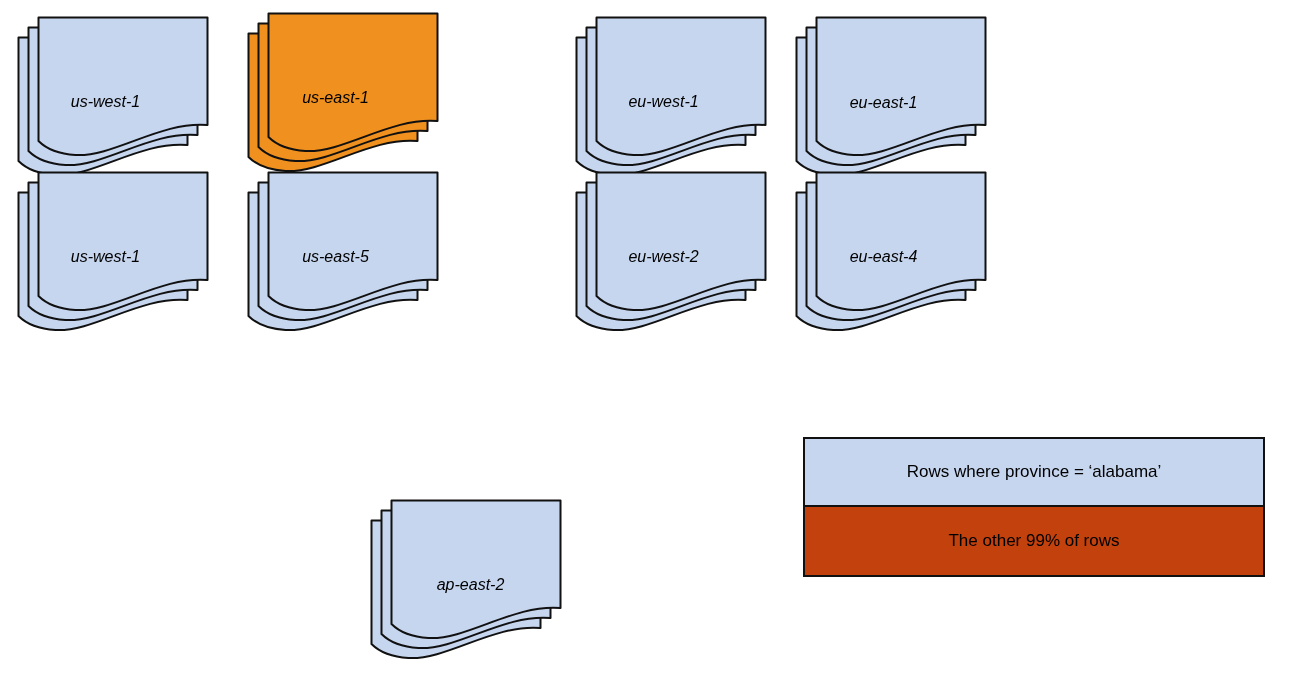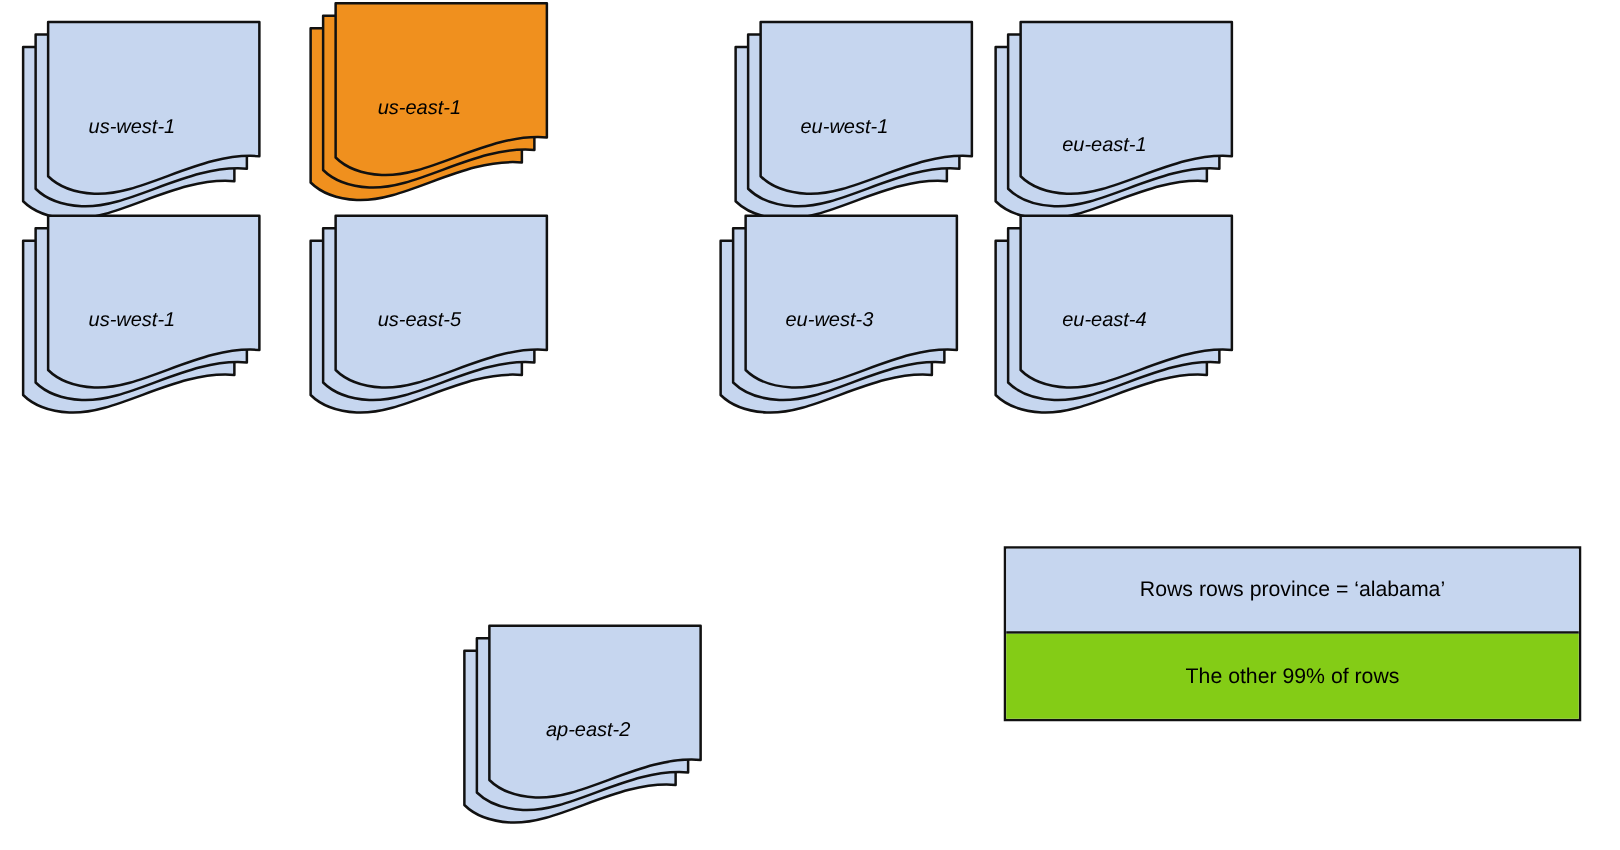--- a/index.html
+++ b/index.html
@@ -65,55 +65,55 @@
     width: 100%;
     height: 50%;
     box-sizing: border-box;
     display: flex;
     align-items: center;
     justify-content: center;
     font-size: 17px;
     color: #000000;
   }
   .legend-row.blue  { background: #c6d6ef; border-bottom: 2px solid #111111; }
-  .legend-row.orange{ background: #84cc16; }
+  .legend-row.orange{ background: #c2410c; }
 </style>
 </head>
 <body>
 
 <div id="canvas">
     <div class="stack" style="left: 18px; top: 17px;">
       <svg width="196" height="174" viewBox="0 0 196 174">
         <g transform="translate(0,20)">
           <path d="M 0.5 0.5 L 169.5 0.5 L 169.5 108 C 122.39999999999999 104, 76.5 140, 37.4 138 C 20.4 137, 8.5 132, 0.5 124 Z" fill="#c6d6ef" stroke="#111111" stroke-width="2" stroke-linejoin="round"></path>
         </g>
         <g transform="translate(10,10)">
           <path d="M 0.5 0.5 L 169.5 0.5 L 169.5 108 C 122.39999999999999 104, 76.5 140, 37.4 138 C 20.4 137, 8.5 132, 0.5 124 Z" fill="#c6d6ef" stroke="#111111" stroke-width="2" stroke-linejoin="round"></path>
         </g>
         <g transform="translate(20,0)">
           <path d="M 0.5 0.5 L 169.5 0.5 L 169.5 108 C 122.39999999999999 104, 76.5 140, 37.4 138 C 20.4 137, 8.5 132, 0.5 124 Z" fill="#c6d6ef" stroke="#111111" stroke-width="2" stroke-linejoin="round"></path>
         </g>
       </svg>
       <div class="stack-label" style="top: 75px;">us-west-1</div>
     </div>
-    <div class="stack" style="left: 248px; top: 2px;">
+    <div class="stack" style="left: 248px; top: 13px;">
       <svg width="196" height="174" viewBox="0 0 196 174">
         <g transform="translate(0,20)">
           <path d="M 0.5 0.5 L 169.5 0.5 L 169.5 108 C 122.39999999999999 104, 76.5 140, 37.4 138 C 20.4 137, 8.5 132, 0.5 124 Z" fill="#f0901e" stroke="#111111" stroke-width="2" stroke-linejoin="round"></path>
         </g>
         <g transform="translate(10,10)">
           <path d="M 0.5 0.5 L 169.5 0.5 L 169.5 108 C 122.39999999999999 104, 76.5 140, 37.4 138 C 20.4 137, 8.5 132, 0.5 124 Z" fill="#f0901e" stroke="#111111" stroke-width="2" stroke-linejoin="round"></path>
         </g>
         <g transform="translate(20,0)">
           <path d="M 0.5 0.5 L 169.5 0.5 L 169.5 108 C 122.39999999999999 104, 76.5 140, 37.4 138 C 20.4 137, 8.5 132, 0.5 124 Z" fill="#f0901e" stroke="#111111" stroke-width="2" stroke-linejoin="round"></path>
         </g>
       </svg>
       <div class="stack-label" style="top: 75px;">us-east-1</div>
     </div>
-    <div class="stack" style="left: 588px; top: 17px;">
+    <div class="stack" style="left: 576px; top: 17px;">
       <svg width="196" height="174" viewBox="0 0 196 174">
         <g transform="translate(0,20)">
           <path d="M 0.5 0.5 L 169.5 0.5 L 169.5 108 C 122.39999999999999 104, 76.5 140, 37.4 138 C 20.4 137, 8.5 132, 0.5 124 Z" fill="#c6d6ef" stroke="#111111" stroke-width="2" stroke-linejoin="round"></path>
         </g>
         <g transform="translate(10,10)">
           <path d="M 0.5 0.5 L 169.5 0.5 L 169.5 108 C 122.39999999999999 104, 76.5 140, 37.4 138 C 20.4 137, 8.5 132, 0.5 124 Z" fill="#c6d6ef" stroke="#111111" stroke-width="2" stroke-linejoin="round"></path>
         </g>
         <g transform="translate(20,0)">
           <path d="M 0.5 0.5 L 169.5 0.5 L 169.5 108 C 122.39999999999999 104, 76.5 140, 37.4 138 C 20.4 137, 8.5 132, 0.5 124 Z" fill="#c6d6ef" stroke="#111111" stroke-width="2" stroke-linejoin="round"></path>
         </g>
@@ -125,21 +125,21 @@
         <g transform="translate(0,20)">
           <path d="M 0.5 0.5 L 169.5 0.5 L 169.5 108 C 122.39999999999999 104, 76.5 140, 37.4 138 C 20.4 137, 8.5 132, 0.5 124 Z" fill="#c6d6ef" stroke="#111111" stroke-width="2" stroke-linejoin="round"></path>
         </g>
         <g transform="translate(10,10)">
           <path d="M 0.5 0.5 L 169.5 0.5 L 169.5 108 C 122.39999999999999 104, 76.5 140, 37.4 138 C 20.4 137, 8.5 132, 0.5 124 Z" fill="#c6d6ef" stroke="#111111" stroke-width="2" stroke-linejoin="round"></path>
         </g>
         <g transform="translate(20,0)">
           <path d="M 0.5 0.5 L 169.5 0.5 L 169.5 108 C 122.39999999999999 104, 76.5 140, 37.4 138 C 20.4 137, 8.5 132, 0.5 124 Z" fill="#c6d6ef" stroke="#111111" stroke-width="2" stroke-linejoin="round"></path>
         </g>
       </svg>
-      <div class="stack-label" style="top: 90px;">eu-east-1</div>
+      <div class="stack-label" style="top: 76px;">eu-east-1</div>
     </div>
     <div class="stack" style="left: 18px; top: 172px;">
       <svg width="196" height="174" viewBox="0 0 196 174">
         <g transform="translate(0,20)">
           <path d="M 0.5 0.5 L 169.5 0.5 L 169.5 108 C 122.39999999999999 104, 76.5 140, 37.4 138 C 20.4 137, 8.5 132, 0.5 124 Z" fill="#c6d6ef" stroke="#111111" stroke-width="2" stroke-linejoin="round"></path>
         </g>
         <g transform="translate(10,10)">
           <path d="M 0.5 0.5 L 169.5 0.5 L 169.5 108 C 122.39999999999999 104, 76.5 140, 37.4 138 C 20.4 137, 8.5 132, 0.5 124 Z" fill="#c6d6ef" stroke="#111111" stroke-width="2" stroke-linejoin="round"></path>
         </g>
         <g transform="translate(20,0)">
@@ -167,21 +167,21 @@
         <g transform="translate(0,20)">
           <path d="M 0.5 0.5 L 169.5 0.5 L 169.5 108 C 122.39999999999999 104, 76.5 140, 37.4 138 C 20.4 137, 8.5 132, 0.5 124 Z" fill="#c6d6ef" stroke="#111111" stroke-width="2" stroke-linejoin="round"></path>
         </g>
         <g transform="translate(10,10)">
           <path d="M 0.5 0.5 L 169.5 0.5 L 169.5 108 C 122.39999999999999 104, 76.5 140, 37.4 138 C 20.4 137, 8.5 132, 0.5 124 Z" fill="#c6d6ef" stroke="#111111" stroke-width="2" stroke-linejoin="round"></path>
         </g>
         <g transform="translate(20,0)">
           <path d="M 0.5 0.5 L 169.5 0.5 L 169.5 108 C 122.39999999999999 104, 76.5 140, 37.4 138 C 20.4 137, 8.5 132, 0.5 124 Z" fill="#c6d6ef" stroke="#111111" stroke-width="2" stroke-linejoin="round"></path>
         </g>
       </svg>
-      <div class="stack-label" style="top: 75px;">eu-west-3</div>
+      <div class="stack-label" style="top: 75px;">eu-west-2</div>
     </div>
     <div class="stack" style="left: 796px; top: 172px;">
       <svg width="196" height="174" viewBox="0 0 196 174">
         <g transform="translate(0,20)">
           <path d="M 0.5 0.5 L 169.5 0.5 L 169.5 108 C 122.39999999999999 104, 76.5 140, 37.4 138 C 20.4 137, 8.5 132, 0.5 124 Z" fill="#c6d6ef" stroke="#111111" stroke-width="2" stroke-linejoin="round"></path>
         </g>
         <g transform="translate(10,10)">
           <path d="M 0.5 0.5 L 169.5 0.5 L 169.5 108 C 122.39999999999999 104, 76.5 140, 37.4 138 C 20.4 137, 8.5 132, 0.5 124 Z" fill="#c6d6ef" stroke="#111111" stroke-width="2" stroke-linejoin="round"></path>
         </g>
         <g transform="translate(20,0)">
@@ -200,15 +200,15 @@
         </g>
         <g transform="translate(20,0)">
           <path d="M 0.5 0.5 L 169.5 0.5 L 169.5 108 C 122.39999999999999 104, 76.5 140, 37.4 138 C 20.4 137, 8.5 132, 0.5 124 Z" fill="#c6d6ef" stroke="#111111" stroke-width="2" stroke-linejoin="round"></path>
         </g>
       </svg>
       <div class="stack-label" style="top: 75px; margin-left: 12px;">ap-east-2</div>
     </div>
   </div>
 
 <div id="legend">
-  <div class="legend-row blue">Rows rows province = ‘alabama’</div>
+  <div class="legend-row blue">Rows where province = ‘alabama’</div>
   <div class="legend-row orange">The other 99% of rows</div>
 </div>
 
 </body></html>

